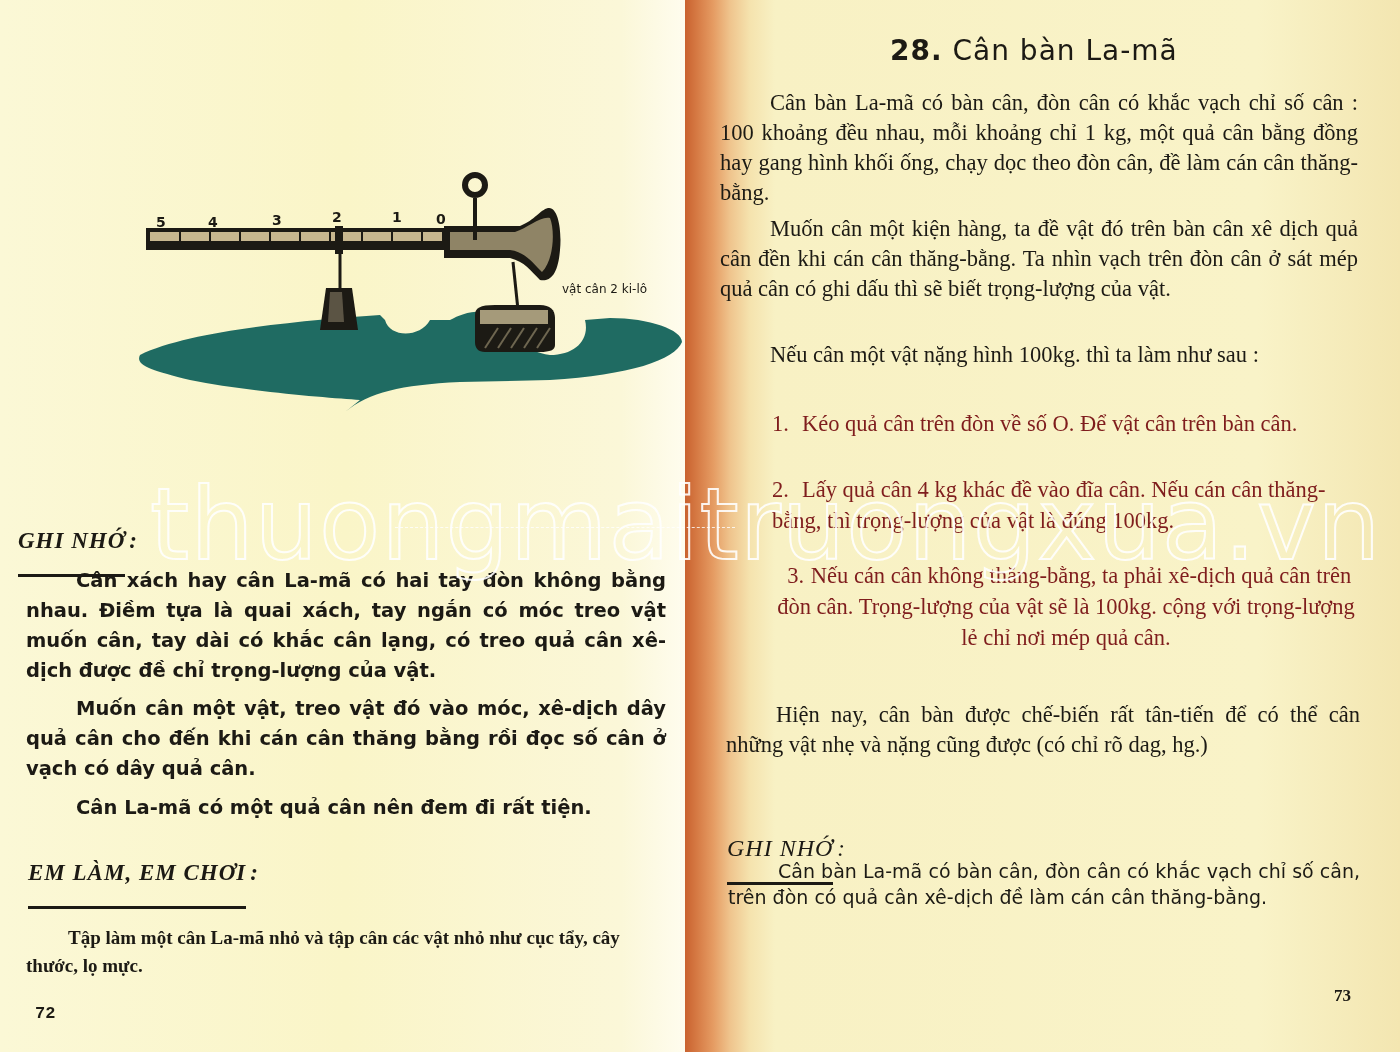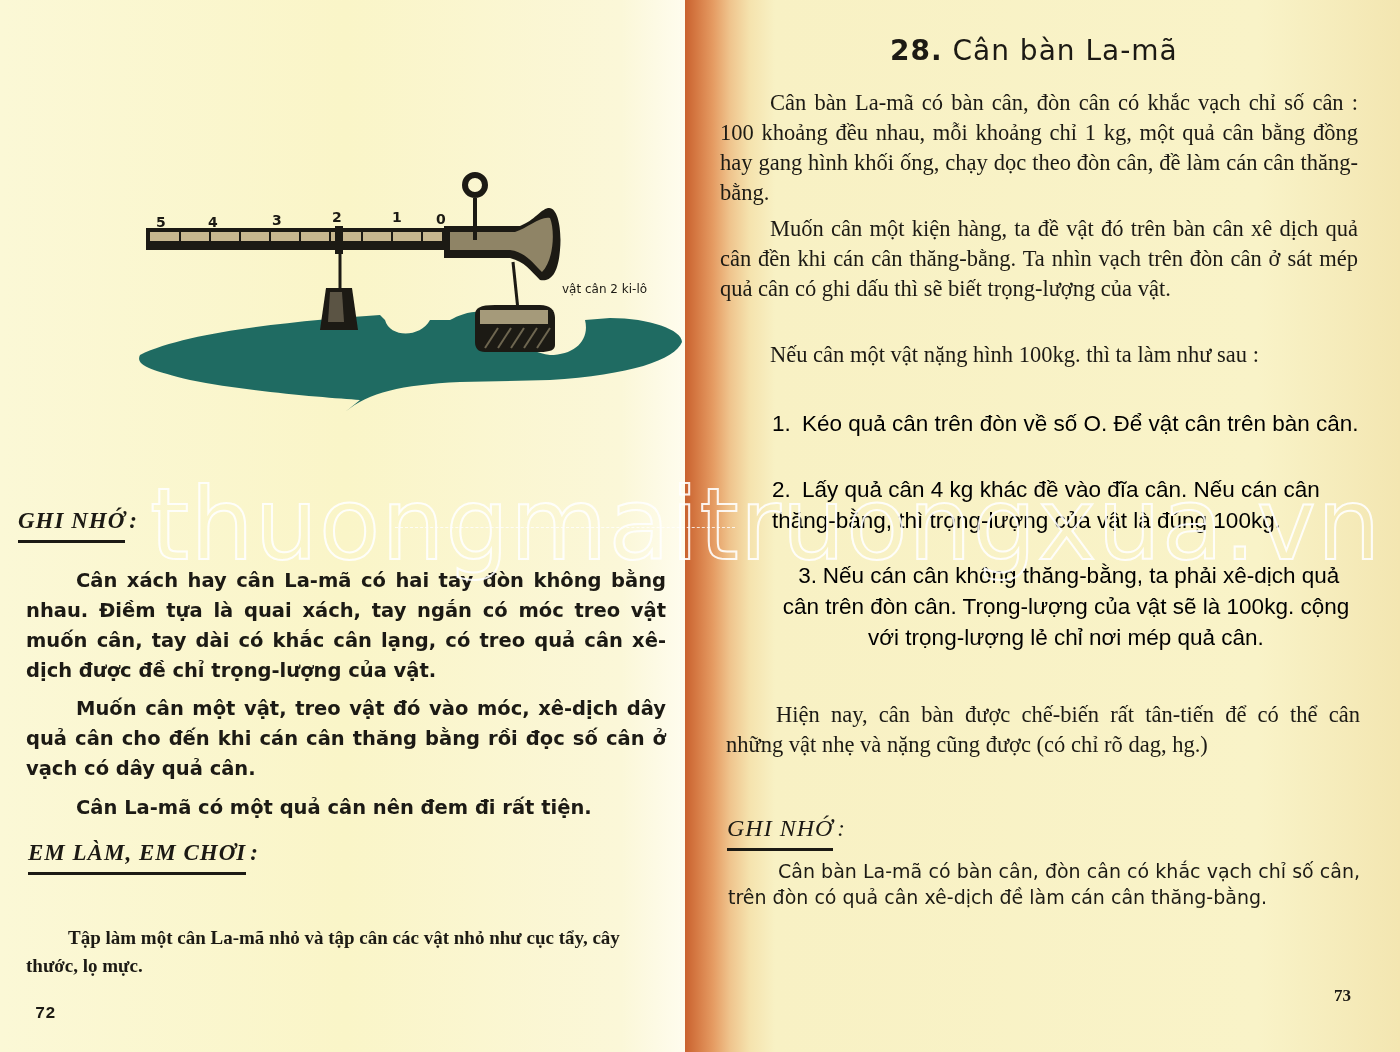--- a/index.html
+++ b/index.html
@@ -17,39 +17,39 @@
 
   .sans { font-family: "DejaVu Sans", sans-serif; font-weight: bold; color: #1c1a14; }
 
   
   .illus { position: absolute; left: 130px; top: 170px; width: 560px; height: 250px; }
 
   .ghi-nho-left { position: absolute; left: 18px; top: 508px; }
   .heading-ital {
     font-family: "Liberation Serif", serif; font-style: italic; font-weight: bold;
     font-size: 23px; color: #1c1a14; letter-spacing: 1px;
-    display: inline-block; padding-bottom: 6px; border-bottom: 3px solid #1c1a14;
+    display: inline-block; padding-bottom: 20px; border-bottom: 3px solid #1c1a14; margin-top: 20px;
   }
   .heading-colon { font-family: "Liberation Serif", serif; font-style: italic; font-weight: bold; font-size: 23px; color:#1c1a14; }
 
   .para-left { position: absolute; left: 26px; width: 640px; font-size: 19.5px; line-height: 30px; text-align: justify; text-align-last: left; }
   .para-left .indent { display: inline-block; width: 50px; }
 
   .em-lam { position: absolute; left: 28px; top: 840px; }
 
   .exercise { position: absolute; left: 26px; top: 888px; width: 640px; font-family: "Liberation Serif", serif; font-weight: bold; font-size: 19px; line-height: 28px; color:#1c1a14;margin-top:36px; }
 
   .pagenum { position: absolute; font-family: "Liberation Serif", serif; font-weight: bold; font-size: 17px; color: #1c1a14; }
 
   
   .title { position: absolute; left: 890px; top: 34px; font-family: "DejaVu Sans", sans-serif; font-size: 28px; color:#1c1a14; letter-spacing: 1px; }
   .title .num { font-weight: bold; }
   .para-right { position: absolute; left: 720px; width: 638px; font-family: "Liberation Serif", serif; font-size: 22.5px; line-height: 30px; text-align: justify; text-align-last: left; color:#1c1a14; }
   .para-right .indent { display: inline-block; width: 50px; }
-  .list-item { position: absolute; left: 772px; width: 588px; font-family: Liberation Sans, sans-serif; font-size: 22.5px; line-height: 31px; color:#000000; }
+  .list-item { position: absolute; left: 772px; width: 588px; font-family: Liberation Serif, serif; font-size: 22.5px; line-height: 31px; color:#7f1d1d; }
   .list-item .n { display: inline-block; width: 30px; }
   .list-item .body { display: inline; }
 
   .ghi-nho-right { position: absolute; left: 727px; top: 815px; }
   .ghi-nho-right .heading-ital { font-weight: normal; font-size: 24px; border-bottom-width: 3px; }
   .para-right-sans { position: absolute; left: 728px; top: 858px; width: 632px; font-family: "DejaVu Sans", sans-serif; font-size: 19px; line-height: 26px; color:#1c1a14; text-align: justify; text-align-last:left;}
   .para-right-sans .indent { display: inline-block; width: 50px; }
 
   
   .watermark {

